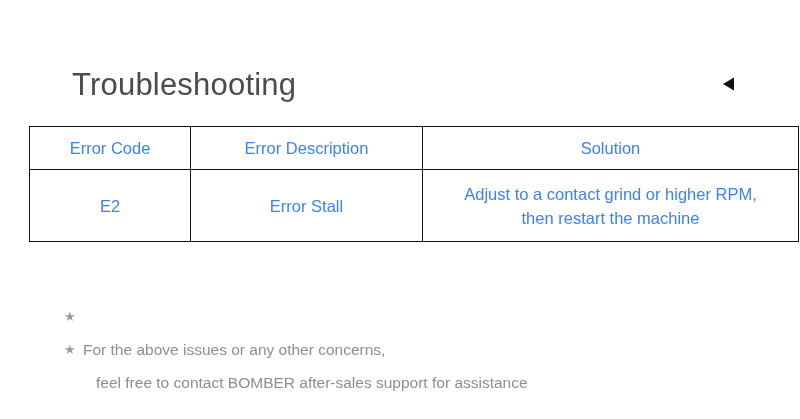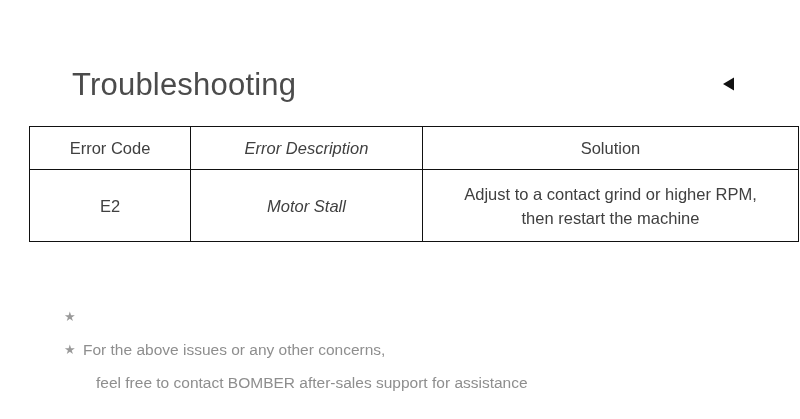--- a/index.html
+++ b/index.html
@@ -55,28 +55,28 @@
     left: 29px;
     top: 126px;
     width: 742px;
     border-collapse: collapse;
     table-layout: fixed;
   }
   .error-table td {
     border: 1.6px solid #111111;
     text-align: center;
     vertical-align: middle;
-    color: #404040;
+    color: #3b82f6;
     font-size: 16.5px;
     font-weight: 400;
     line-height: 24px;
     padding: 0 4px;
   }
   .col-code   { width: 152px; }
-  .col-desc   { width: 223px; font-style: italic; }
+  .col-desc   { width: 223px; }
   .col-sol    { width: 367px; }
 
   .row-header td { height: 42px; }
   .row-e1 td     { height: 40px; }
   .row-e2 td     { height: 71px; }
 
   .cell-multiline { line-height: 31px; }
 
   
   .footnotes {
@@ -136,21 +136,21 @@
   <tbody>
     <tr class="row-header">
       <td class="col-code">Error Code</td>
       <td class="col-desc">Error Description</td>
       <td class="col-sol">Solution</td>
     </tr>
 
 
     <tr class="row-e2">
       <td class="col-code">E2</td>
-      <td class="col-desc">Motor Stall</td>
+      <td class="col-desc">Error Stall</td>
       <td class="col-sol cell-multiline">
         <div>Adjust to a contact grind or higher RPM,</div>
         <div>then restart the machine</div>
       </td>
     </tr>
   </tbody>
 </table>
 
 <div class="footnotes">
 

